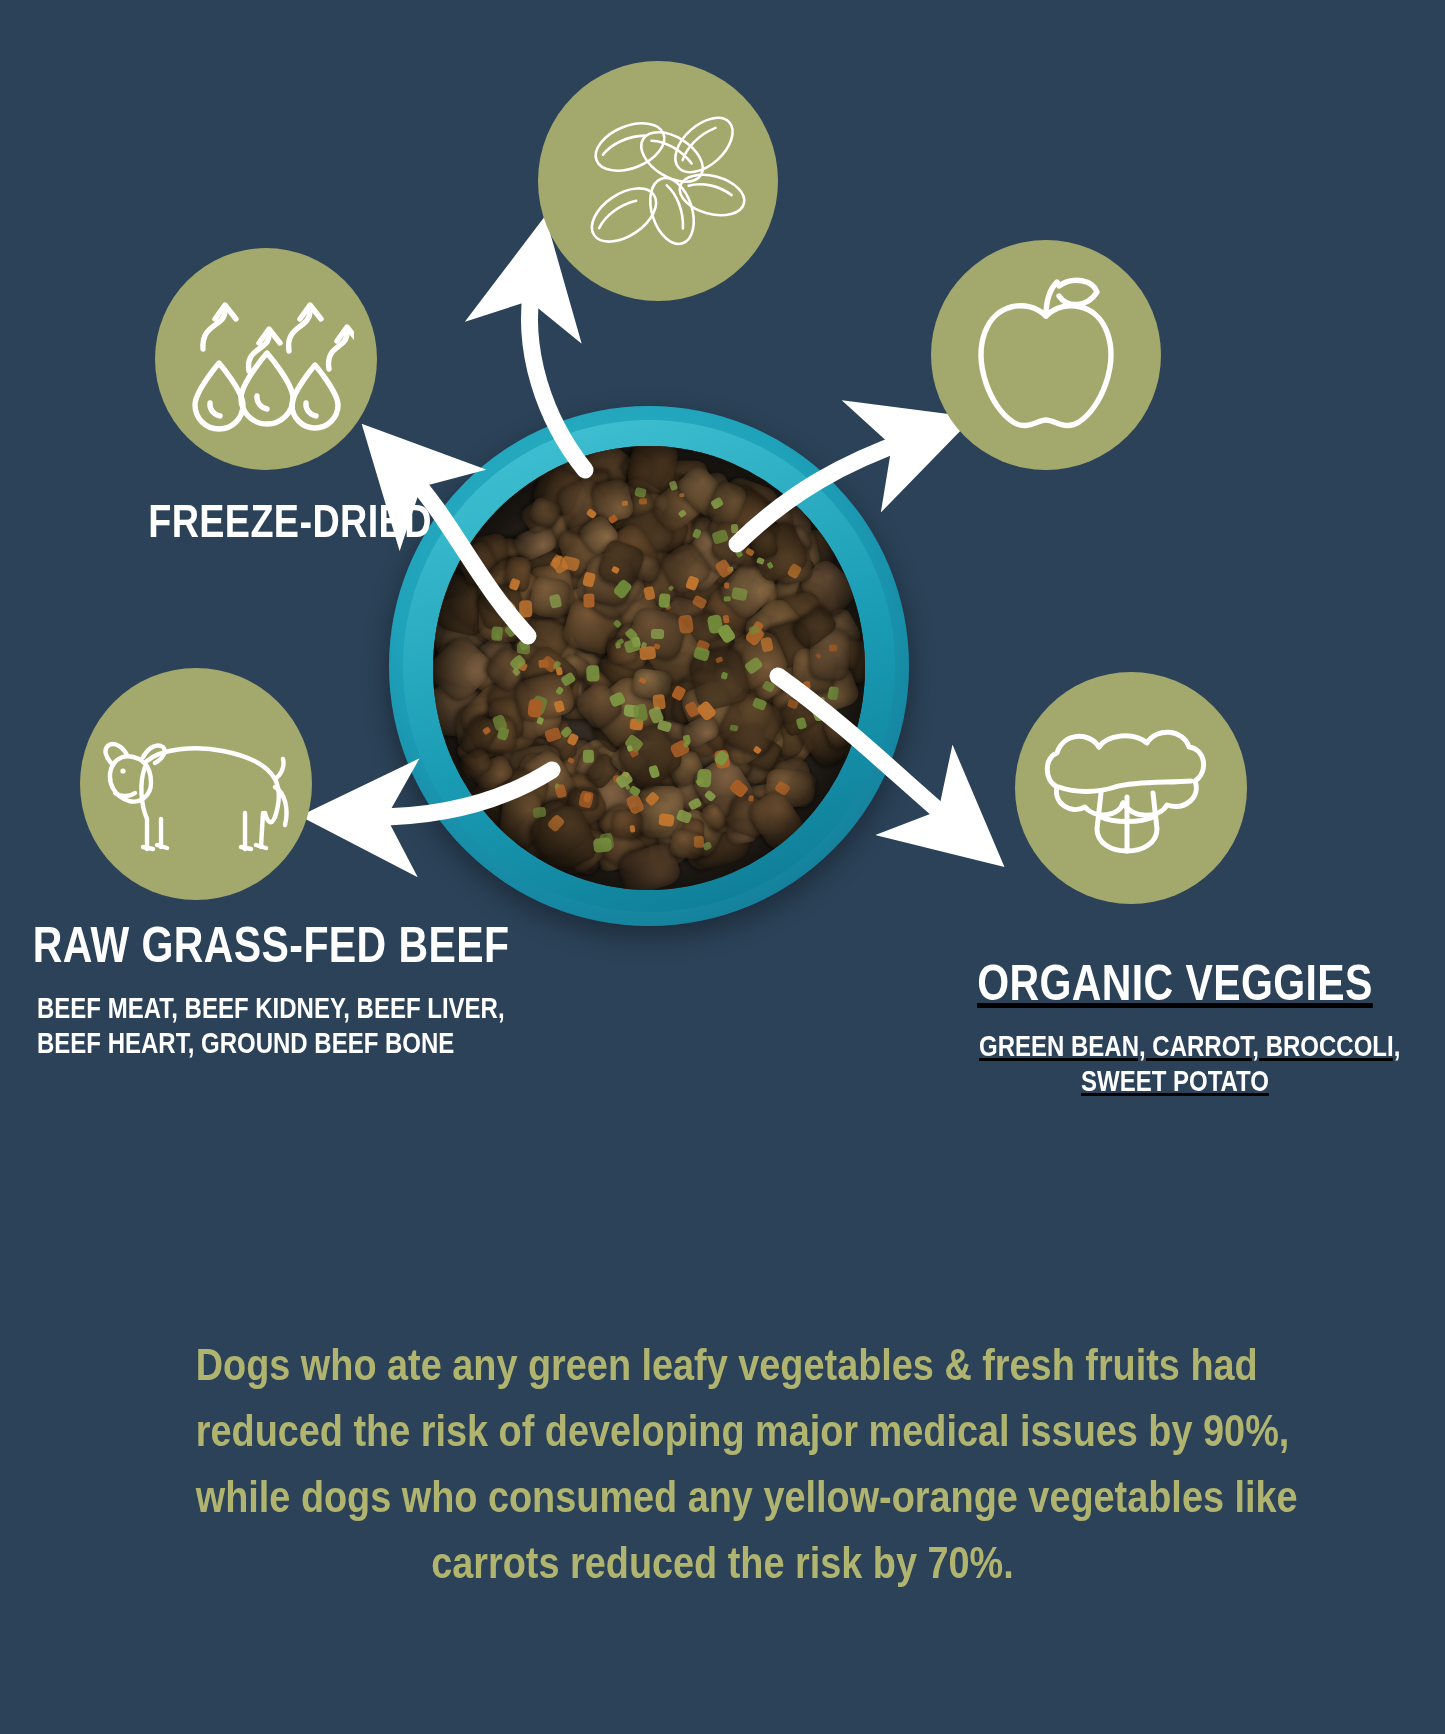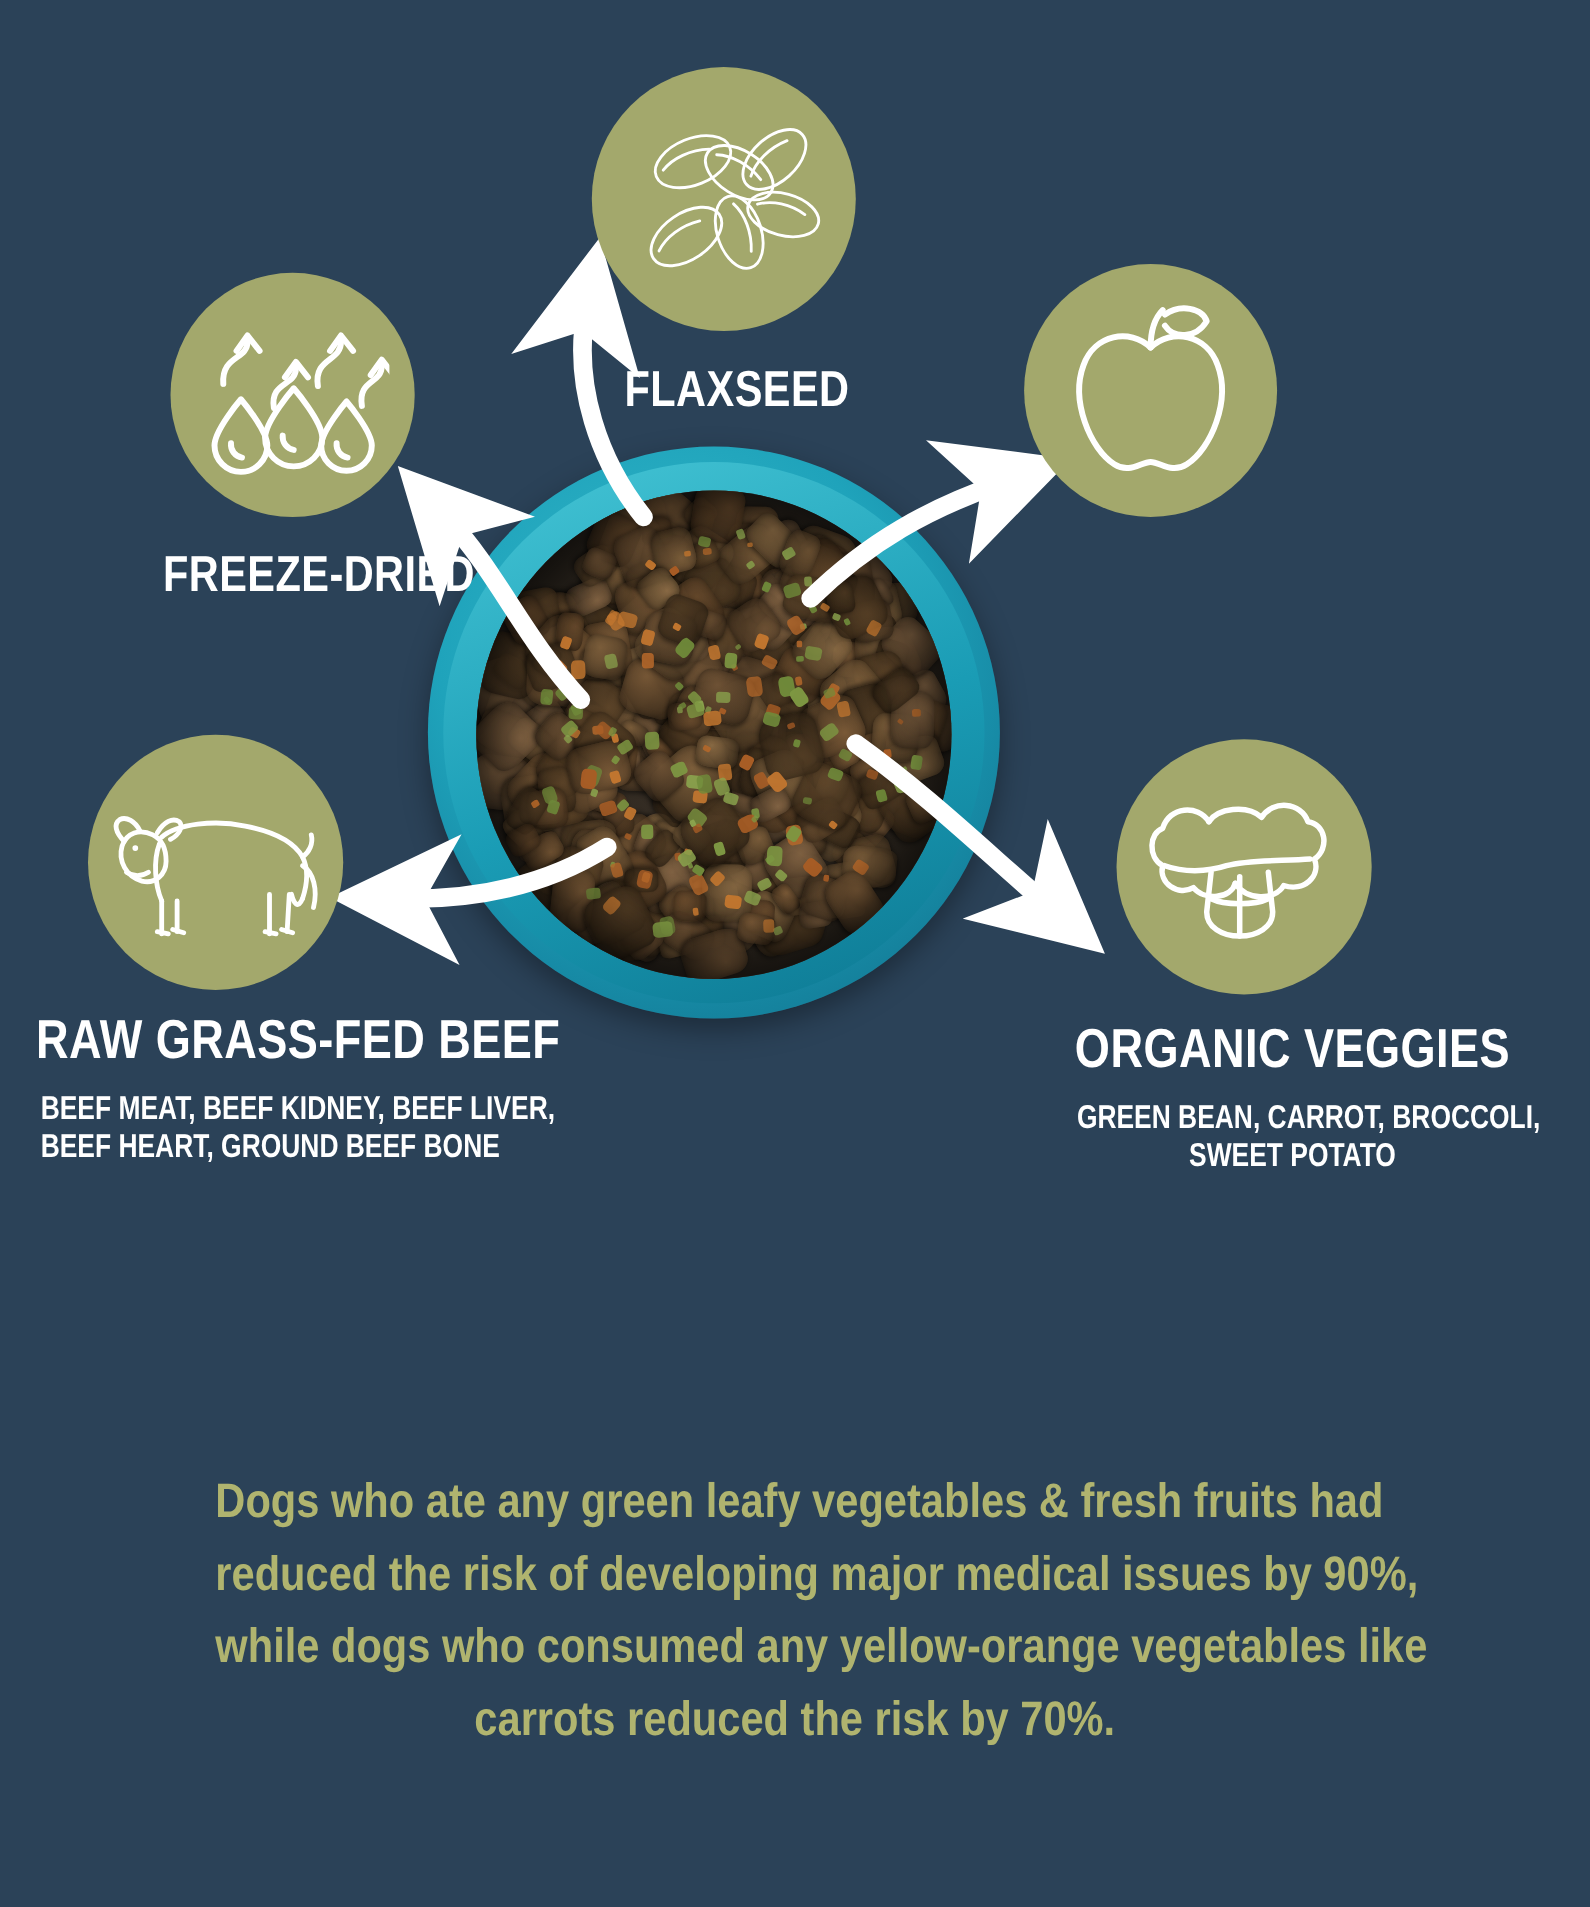--- a/index.html
+++ b/index.html
@@ -764,36 +764,33 @@
     <svg width="180" height="175" viewBox="0 0 180 175" fill="none" stroke="#ffffff" stroke-width="5" stroke-linecap="round" stroke-linejoin="round">
       <path d="M58 46 C48 30 22 32 16 52 C4 56 2 78 16 86 C12 102 30 114 44 106 C54 118 78 116 82 102"></path>
       <path d="M82 102 C92 118 118 118 126 104 C144 110 160 96 154 80 C168 70 164 48 148 46 C142 28 116 26 106 42 C92 30 66 34 58 46"></path>
       <path d="M18 86 C34 92 56 92 74 86 C96 80 126 82 150 80"></path>
       <path d="M60 92 L56 128 C56 142 70 150 86 150 C102 150 116 142 116 128 L112 92"></path>
       <path d="M86 96 L86 150"></path>
       <path d="M60 116 C72 122 100 122 112 116"></path>
     </svg>
   </div>
 
-  <div class="label" style="left:470px;top:330px;width:400px;text-align:center;">
-    <span class="cap" style="font-size:46px;">FLAXSEED</span>
-  </div>
 
   <div class="label" style="left:60px;top:498px;width:460px;text-align:center;">
     <span class="cap" style="font-size:46px;">FREEZE-DRIED</span>
   </div>
 
 
   <div class="label" style="left:-5px;top:920px;width:420px;text-align:center;">
     <span class="cap" style="font-size:50px;">RAW GRASS-FED BEEF</span>
     <span class="sub" style="font-size:30px;margin-top:20px;">BEEF MEAT, BEEF KIDNEY, BEEF LIVER,</span>
     <span class="sub" style="font-size:30px;">BEEF HEART, GROUND BEEF BONE</span>
   </div>
 
-  <div class="label" style="left:930px;top:928px;width:490px;text-align:center;">
+  <div class="label" style="left:930px;top:958px;width:490px;text-align:center;text-decoration:underline;">
     <span class="cap" style="font-size:50px;">ORGANIC VEGGIES</span>
     <span class="sub" style="font-size:30px;margin-top:20px;">GREEN BEAN, CARROT, BROCCOLI,</span>
     <span class="sub" style="font-size:30px;">SWEET POTATO</span>
   </div>
 
 
   <div class="science-body" id="scienceBody">
       <span>Dogs who ate any green leafy vegetables &amp; fresh fruits had</span>
       <span>reduced the risk of developing major medical issues by 90%,</span>
       <span>while dogs who consumed any yellow-orange vegetables like</span>

